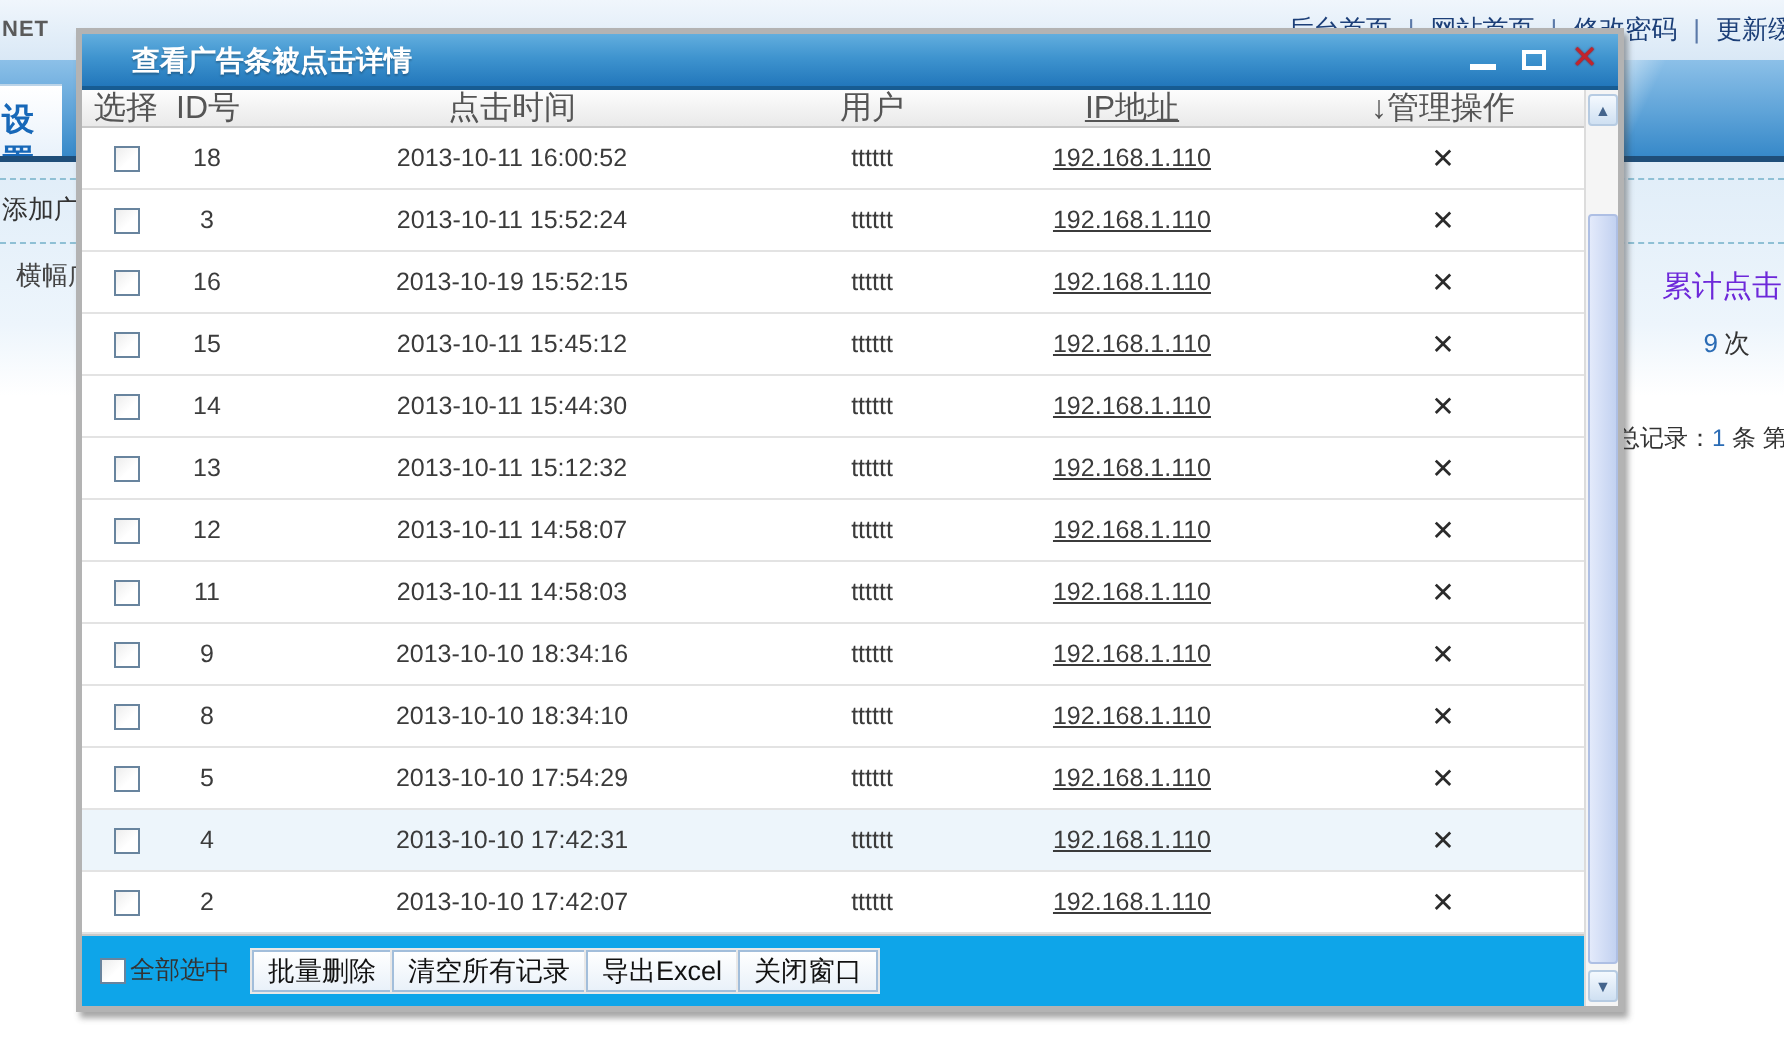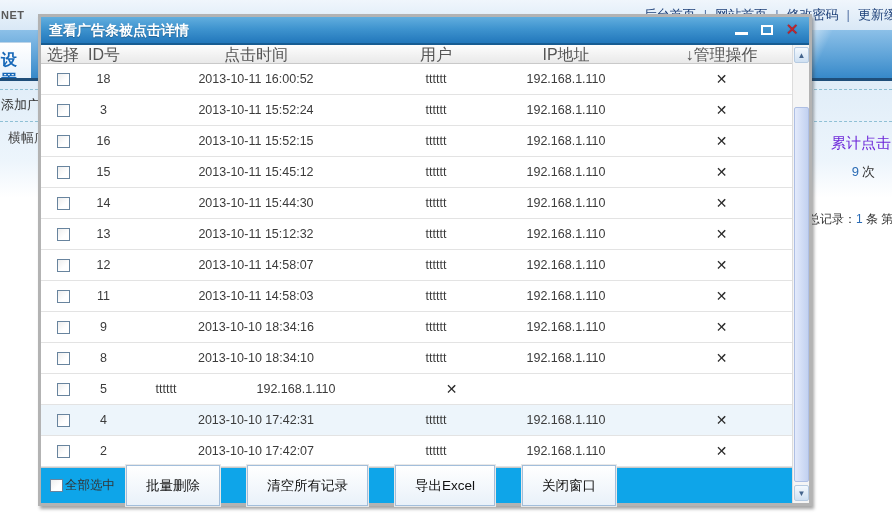--- a/index.html
+++ b/index.html
@@ -34,53 +34,53 @@
   .stats-value b { color:#2b6cb5; font-weight:normal; margin-right:3px; }
   .total-line { left:808px; top:211px; font-size:12px; color:#333; }
   .total-line b { color:#2b6cb5; font-weight:normal; }
 
   
   .modal { position:absolute; left:38px; top:14px; width:774px; height:492px;
     border:3px solid #b3b3b3; background:#fff; box-shadow:2px 3px 3px rgba(60,60,60,.45); }
   .titlebar { position:relative; height:28px;
     background:linear-gradient(#62aede 0%,#3f94cf 45%,#2277bb 100%);
     border-bottom:2px solid #175c92; cursor:move; }
-  .titlebar h1 { font-size:14px; font-weight:bold; color:#fff; line-height:26px; padding-left:8px;
+  .titlebar h1 { font-size:14px; font-weight:bold; color:#fff; line-height:26px; padding-left:25px;
     text-shadow:0 1px 1px rgba(0,0,0,.25); }
   .win-controls { position:absolute; right:10px; top:0; height:26px; display:flex; align-items:center; gap:13px; }
   .win-min { width:13px; height:3px; background:#fff; margin-top:7px; cursor:pointer; }
   .win-max { width:12px; height:10px; border:2px solid #fff; cursor:pointer; }
   .win-close { color:#c2242c; font-size:16px; font-weight:bold; line-height:16px; cursor:pointer;
     text-shadow:0 0 1px #7e1018; }
 
   .modal-body { position:relative; height:458px; }
 
   .thead { display:flex; width:751px; height:19px; line-height:19px; font-size:16px; color:#555;
     background:linear-gradient(#fdfdfd,#e9e9e9); border-bottom:1px solid #c9c9c9; }
   .c-select { width:45px; } .c-id { width:35px; } .c-time { width:270px; }
-  .c-user { width:90px; } .c-ip { width:170px; } .c-action { width:141px; }
+  .c-user { width:90px; } .c-ip { width:170px;text-decoration:underline; } .c-action { width:141px; }
   .thead .c-select { padding-left:6px; }
   .thead .c-id { padding-left:2px; }
   .thead .c-time,.thead .c-user,.thead .c-ip,.thead .c-action { text-align:center; }
 
   .tbody { width:751px; }
   .tr { display:flex; height:31px; align-items:center; border-bottom:1px solid #e3e3e3;
     font-size:12.5px; color:#3b3b3b; background:#fff; }
   .tr.hl { background:#edf5fb; }
   .td-id,.td-time,.td-user,.td-ip,.td-action { text-align:center; }
   .cb { display:inline-block; width:13px; height:13px; border:1px solid #68849e;
     background:linear-gradient(135deg,#ededed,#ffffff 60%); cursor:pointer; vertical-align:middle; }
   .c-select .cb { margin-left:16px; }
   .del-x { font-size:14px; color:#2b2b2b; cursor:pointer; }
 
   .mfooter { position:absolute; left:0; right:0; bottom:0; height:36px;
     border-top:1px solid #c9c9c9; background:#0ea5e9; display:flex; align-items:center; }
   .mfooter .cb { margin-left:9px; }
   .selall { font-size:12.5px; color:#333; margin:0 11px 0 2px; }
-  .fbtn { height:41px; margin-right:27px; padding:0 19px; font-size:13.5px; color:#111;
+  .fbtn { height:21px; margin-right:0; padding:0 7px; font-size:13.5px; color:#111;
     font-family:"Liberation Sans","DejaVu Sans",sans-serif;
     background:linear-gradient(#ffffff,#e9f1f9); border:1px solid #a2bedb;
     box-shadow:0 0 0 1px #e8e8e8; cursor:pointer; }
 
   
   .sbar { position:absolute; right:0; top:0; bottom:0; width:17px; background:#f5f5f5;
     border-left:1px solid #dcdcdc; }
   .sbtn { position:absolute; left:1px; width:15px; height:16px; text-align:center;
     background:linear-gradient(#f4f9fe,#cfe0f2); border:1px solid #b6cbe2; border-radius:2px;
     color:#44648c; font-size:8px; line-height:15px; cursor:pointer; }
@@ -148,21 +148,21 @@
         <div class="c-select"><span class="cb"></span></div>
         <div class="c-id td-id">3</div>
         <div class="c-time td-time">2013-10-11 15:52:24</div>
         <div class="c-user td-user">tttttt</div>
         <div class="c-ip td-ip">192.168.1.110</div>
         <div class="c-action td-action"><span class="del-x">✕</span></div>
       </div>
         <div class="tr">
         <div class="c-select"><span class="cb"></span></div>
         <div class="c-id td-id">16</div>
-        <div class="c-time td-time">2013-10-11 15:52:15</div>
+        <div class="c-time td-time">2013-10-19 15:52:15</div>
         <div class="c-user td-user">tttttt</div>
         <div class="c-ip td-ip">192.168.1.110</div>
         <div class="c-action td-action"><span class="del-x">✕</span></div>
       </div>
         <div class="tr">
         <div class="c-select"><span class="cb"></span></div>
         <div class="c-id td-id">15</div>
         <div class="c-time td-time">2013-10-11 15:45:12</div>
         <div class="c-user td-user">tttttt</div>
         <div class="c-ip td-ip">192.168.1.110</div>
@@ -212,20 +212,21 @@
         <div class="c-select"><span class="cb"></span></div>
         <div class="c-id td-id">8</div>
         <div class="c-time td-time">2013-10-10 18:34:10</div>
         <div class="c-user td-user">tttttt</div>
         <div class="c-ip td-ip">192.168.1.110</div>
         <div class="c-action td-action"><span class="del-x">✕</span></div>
       </div>
         <div class="tr">
         <div class="c-select"><span class="cb"></span></div>
         <div class="c-id td-id">5</div>
+        <div class="c-time td-time">2013-10-10 17:54:29</div>
         <div class="c-user td-user">tttttt</div>
         <div class="c-ip td-ip">192.168.1.110</div>
         <div class="c-action td-action"><span class="del-x">✕</span></div>
       </div>
         <div class="tr hl">
         <div class="c-select"><span class="cb"></span></div>
         <div class="c-id td-id">4</div>
         <div class="c-time td-time">2013-10-10 17:42:31</div>
         <div class="c-user td-user">tttttt</div>
         <div class="c-ip td-ip">192.168.1.110</div>

